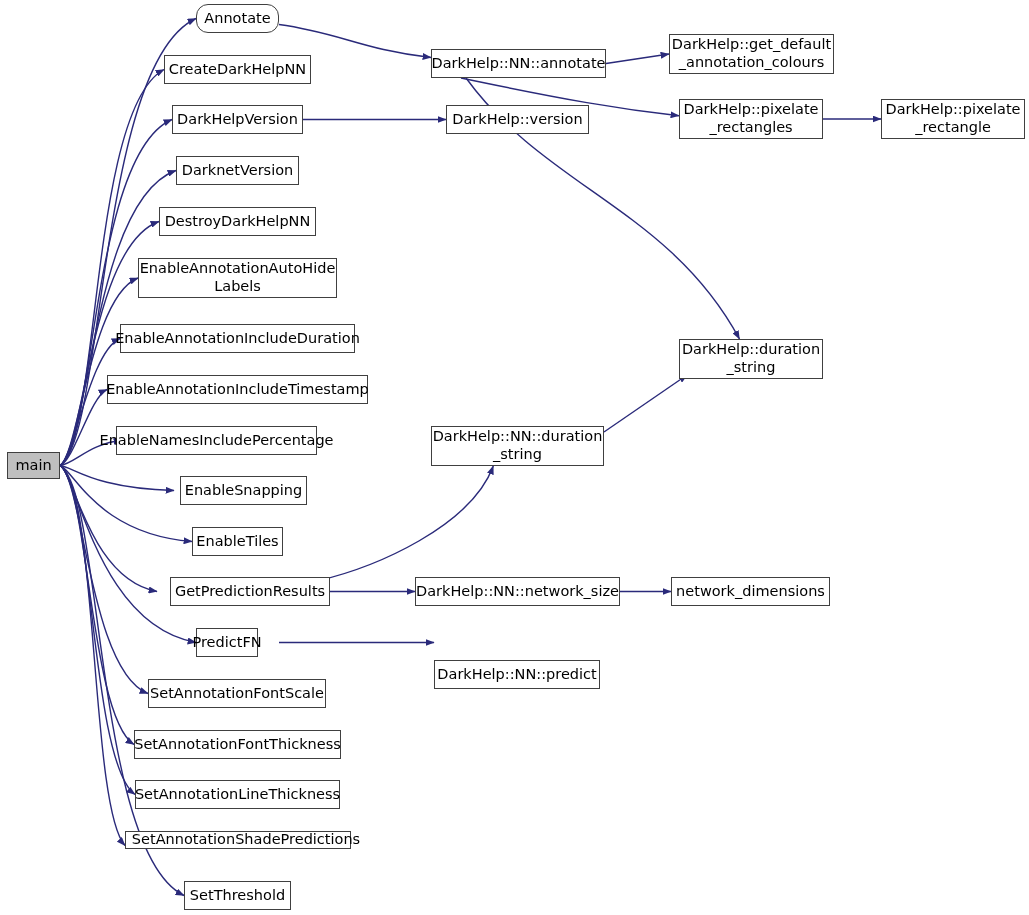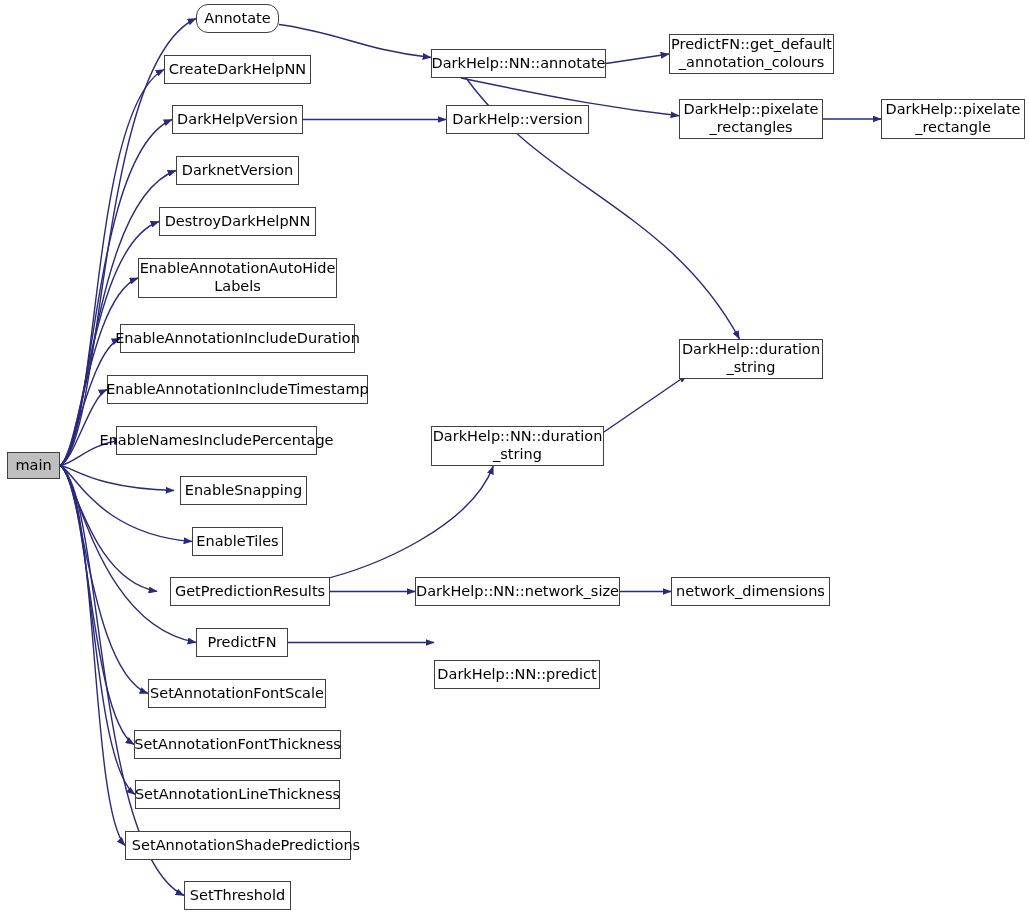--- a/index.html
+++ b/index.html
@@ -94,29 +94,29 @@
       <div class="node" style="left: 176px; top: 156px; width: 123px; height: 29px;">DarknetVersion</div>
       <div class="node" style="left: 159px; top: 207px; width: 157px; height: 29px;">DestroyDarkHelpNN</div>
       <div class="node" style="left: 138px; top: 258px; width: 199px; height: 40px;">EnableAnnotationAutoHide
 Labels</div>
       <div class="node" style="left: 120px; top: 324px; width: 235px; height: 29px;">EnableAnnotationIncludeDuration</div>
       <div class="node" style="left: 107px; top: 375px; width: 261px; height: 29px;">EnableAnnotationIncludeTimestamp</div>
       <div class="node" style="left: 116px; top: 426px; width: 201px; height: 29px;">EnableNamesIncludePercentage</div>
       <div class="node" style="left: 180px; top: 476px; width: 127px; height: 29px;">EnableSnapping</div>
       <div class="node" style="left: 192px; top: 527px; width: 91px; height: 29px;">EnableTiles</div>
       <div class="node" style="left: 170px; top: 577px; width: 160px; height: 29px;">GetPredictionResults</div>
-      <div class="node" style="left: 196px; top: 628px; width: 92px; height: 29px;">PredictFN</div>
+      <div class="node" style="left: 196px; top: 628px; width: 62px; height: 29px;">PredictFN</div>
       <div class="node" style="left: 148px; top: 679px; width: 178px; height: 29px;">SetAnnotationFontScale</div>
       <div class="node" style="left: 134px; top: 730px; width: 207px; height: 29px;">SetAnnotationFontThickness</div>
       <div class="node" style="left: 135px; top: 780px; width: 205px; height: 29px;">SetAnnotationLineThickness</div>
-      <div class="node" style="left: 125px; top: 831px; width: 226px; height: 29px; padding-left: 20px;">SetAnnotationShadePredictions</div>
+      <div class="node" style="left: 125px; top: 831px; width: 226px; height: 18px; padding-left: 20px;">SetAnnotationShadePredictions</div>
       <div class="node" style="left: 184px; top: 881px; width: 107px; height: 29px;">SetThreshold</div>
       <div class="node" style="left: 431px; top: 49px; width: 175px; height: 29px;">DarkHelp::NN::annotate</div>
       <div class="node" style="left: 446px; top: 105px; width: 143px; height: 29px;">DarkHelp::version</div>
-      <div class="node" style="left: 669px; top: 34px; width: 165px; height: 40px;">PredictFN::get_default
+      <div class="node" style="left: 669px; top: 34px; width: 165px; height: 40px;">DarkHelp::get_default
 _annotation_colours</div>
       <div class="node" style="left: 679px; top: 99px; width: 144px; height: 40px;">DarkHelp::pixelate
 _rectangles</div>
       <div class="node" style="left: 881px; top: 99px; width: 144px; height: 40px;">DarkHelp::pixelate
 _rectangle</div>
       <div class="node" style="left: 679px; top: 339px; width: 144px; height: 40px;">DarkHelp::duration
 _string</div>
       <div class="node" style="left: 431px; top: 426px; width: 173px; height: 40px;">DarkHelp::NN::duration
 _string</div>
       <div class="node" style="left: 415px; top: 577px; width: 205px; height: 29px;">DarkHelp::NN::network_size</div>

